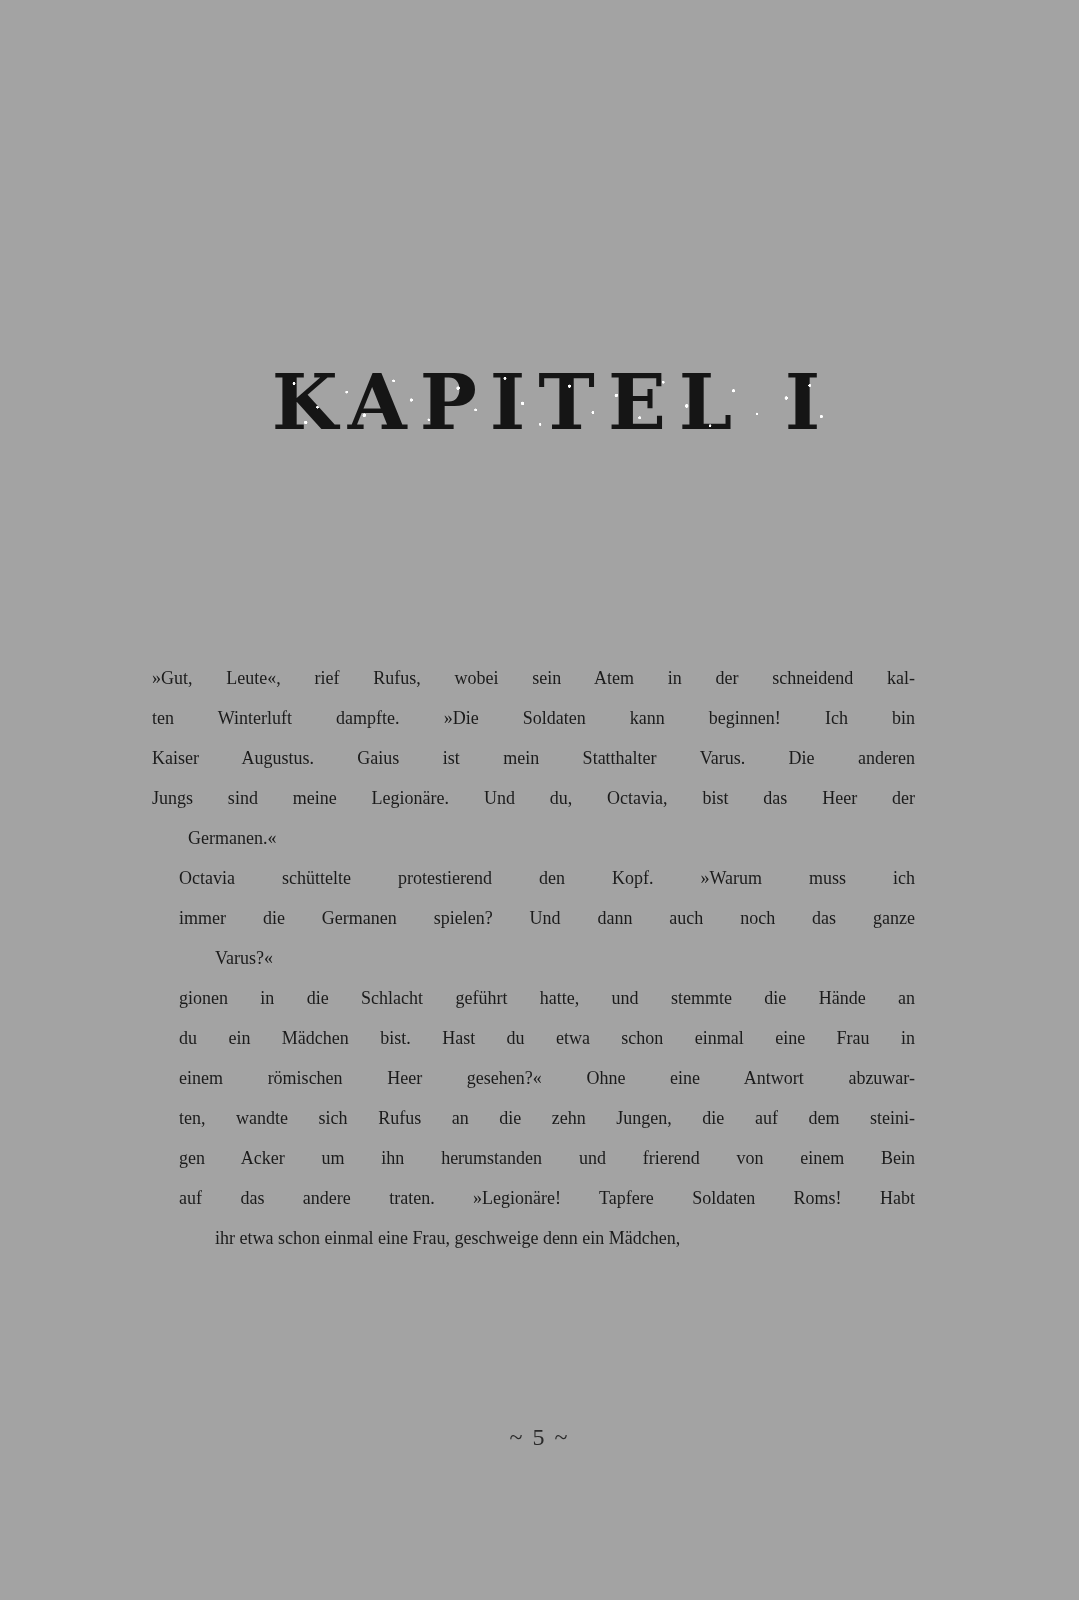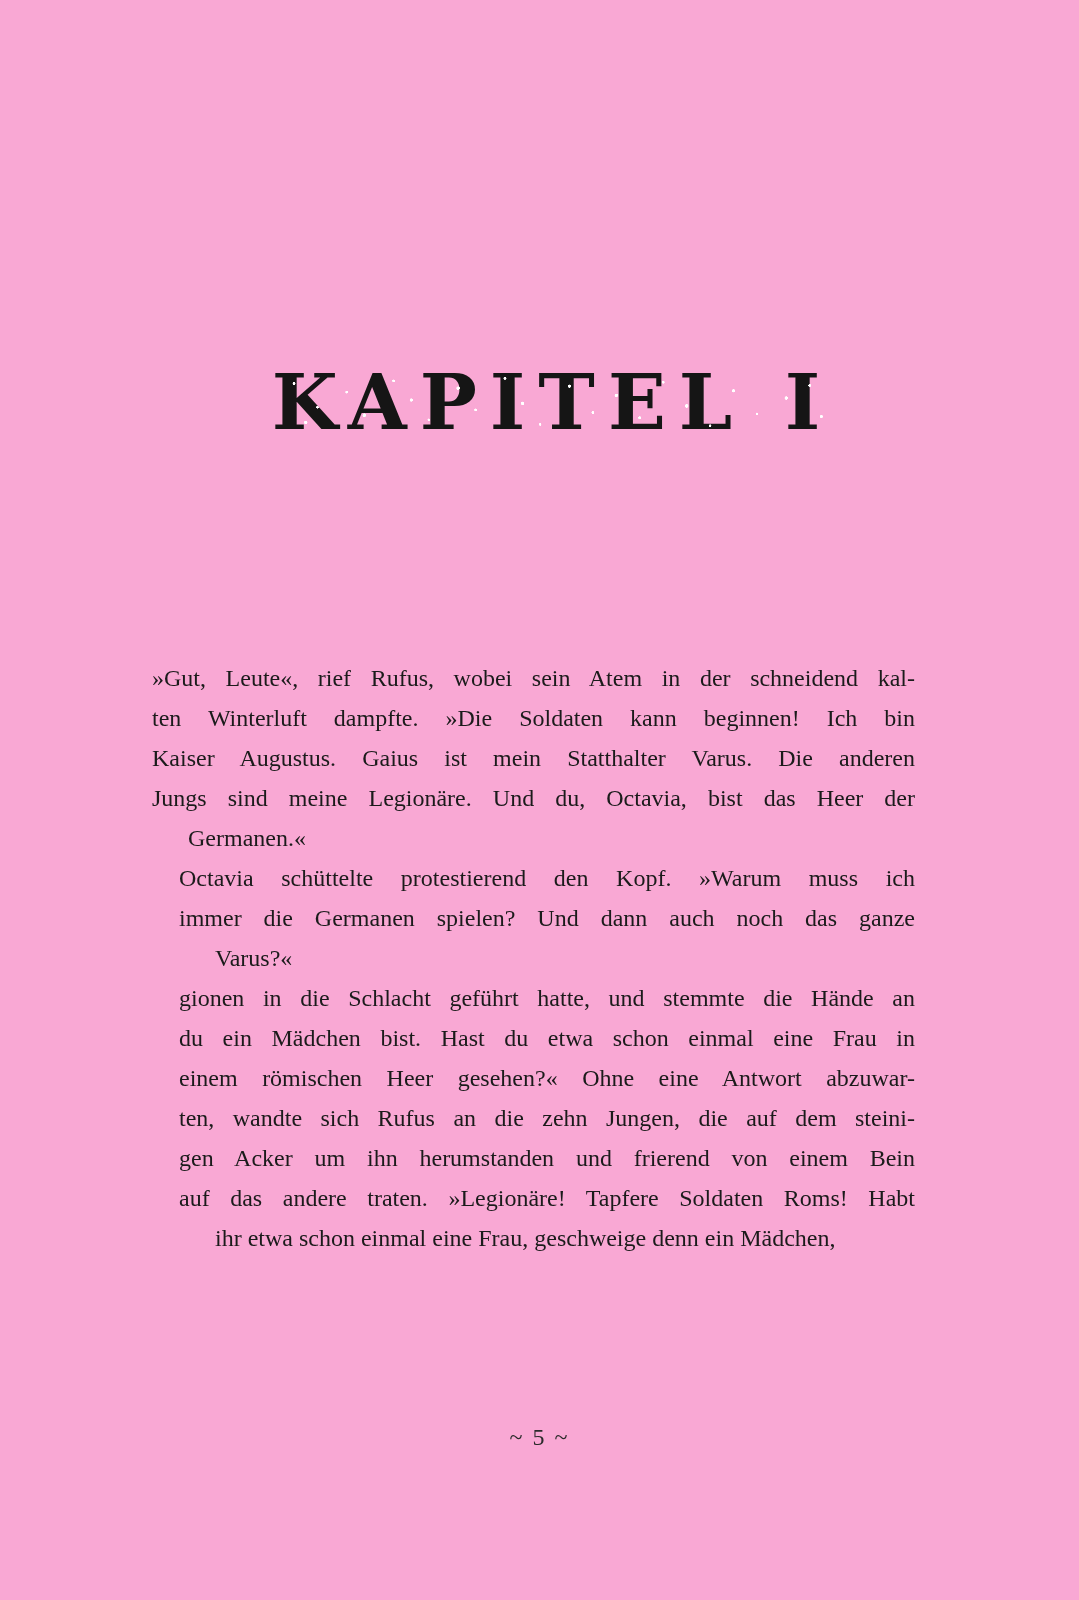--- a/index.html
+++ b/index.html
@@ -5,21 +5,21 @@
   html, body {
     margin: 0;
     padding: 0;
     background: #ffffff;
   }
 
   .page {
     position: relative;
     width: 1079px;
     height: 1600px;
-    background: #f9a8d4;
+    background: #a3a3a3;
     overflow: hidden;
     font-family: "Liberation Serif", "DejaVu Serif", serif;
   }
 
   
   .chapter-heading {
     position: absolute;
     left: 0;
     right: 0;
     top: 314px;
@@ -75,21 +75,21 @@
       radial-gradient(circle at 95% 25%, #fff 0 1.2px, transparent 1.6px),
       radial-gradient(circle at 97% 72%, #fff 0 1.3px, transparent 1.7px);
   }
 
   
   .textblock {
     position: absolute;
     left: 152px;
     top: 658px;
     width: 763px;
-    font-size: 24px;
+    font-size: 18px;
     line-height: 40px;
     color: #1b1b1b;
     text-align: justify;
   }
 
   .textblock p {
     margin: 0;
     text-align: justify;
     text-justify: inter-word;
   }

